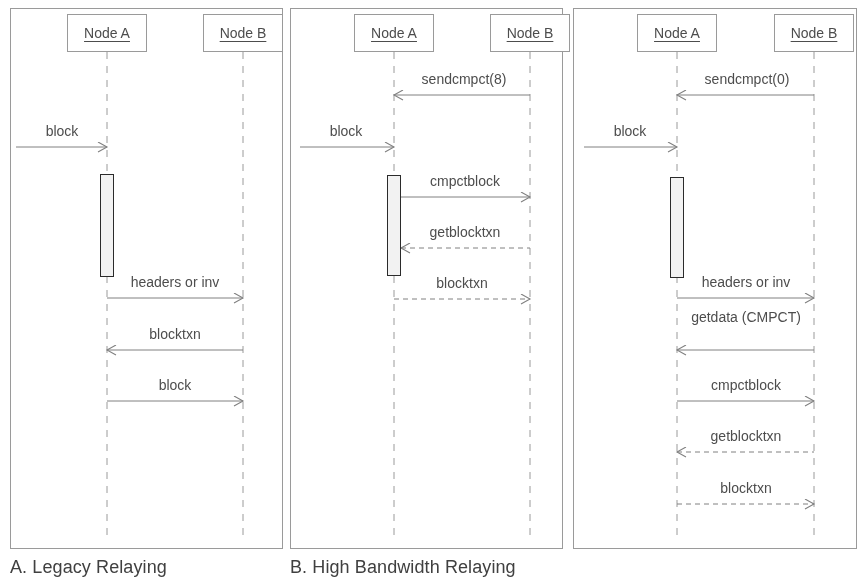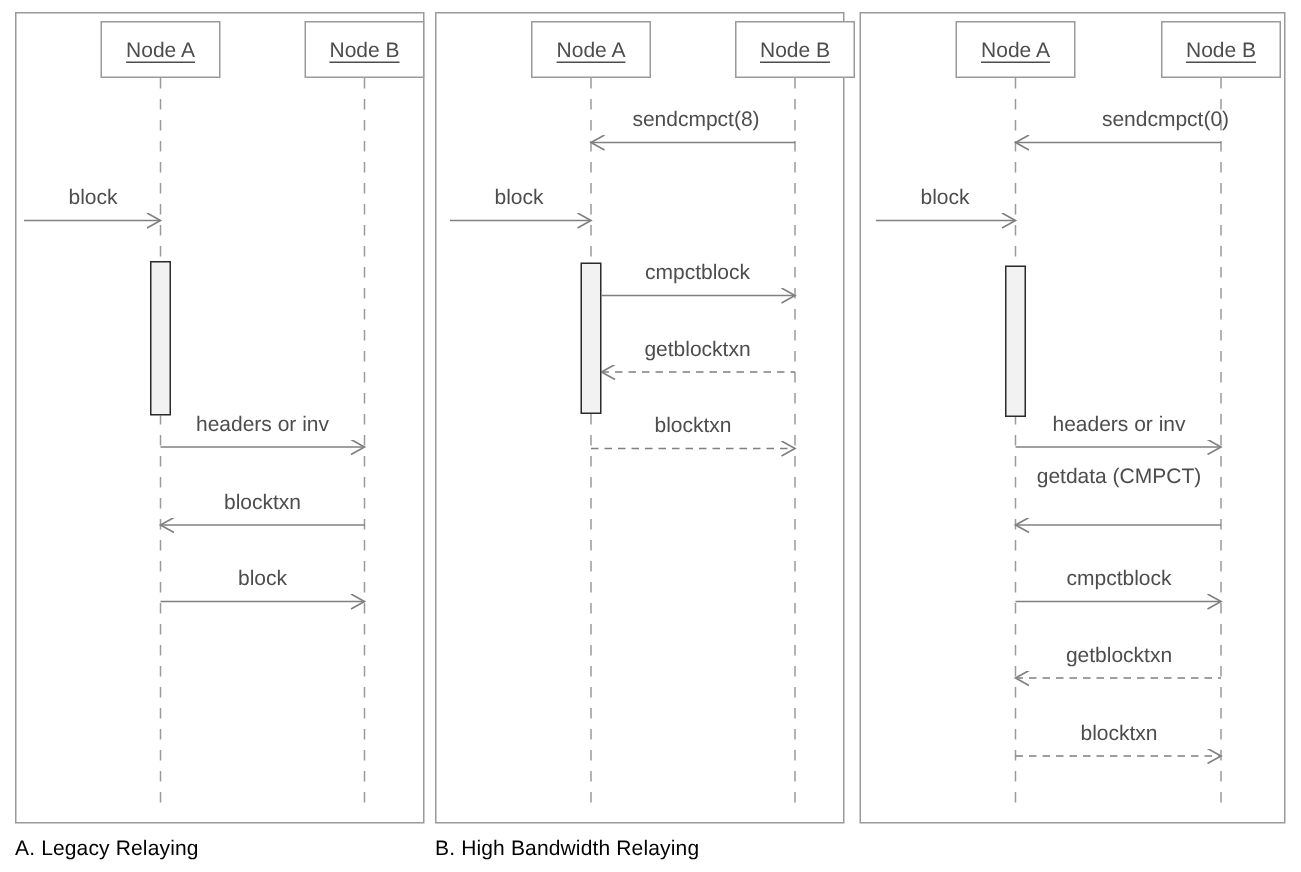--- a/index.html
+++ b/index.html
@@ -22,22 +22,22 @@
     height: 581px;
   }
   .panel {
     position: absolute;
     border: 1px solid #9a9a9a;
     background: #ffffff;
     box-sizing: border-box;
   }
   .panel-caption {
     position: absolute;
-    font-size: 14px;
-    color: #000000;
+    font-size: 18px;
+    color: #404040;
     white-space: nowrap;
     letter-spacing: 0.1px;
   }
   .svg-layer {
     position: absolute;
     left: 0; top: 0;
     width: 867px;
     height: 581px;
     pointer-events: none;
   }
@@ -161,21 +161,21 @@
   <div class="msg-label" style="left:175px; top:274px;">headers or inv</div>
   <div class="msg-label" style="left:175px; top:326px;">blocktxn</div>
   <div class="msg-label" style="left:175px; top:377px;">block</div>
 
   <div class="msg-label" style="left:464px; top:71px;">sendcmpct(8)</div>
   <div class="msg-label" style="left:346px; top:123px;">block</div>
   <div class="msg-label" style="left:465px; top:173px;">cmpctblock</div>
   <div class="msg-label" style="left:465px; top:224px;">getblocktxn</div>
   <div class="msg-label" style="left:462px; top:275px;">blocktxn</div>
 
-  <div class="msg-label" style="left:777px; top:71px;">sendcmpct(0)</div>
+  <div class="msg-label" style="left:747px; top:71px;">sendcmpct(0)</div>
   <div class="msg-label" style="left:630px; top:123px;">block</div>
   <div class="msg-label" style="left:746px; top:274px;">headers or inv</div>
   <div class="msg-label" style="left:746px; top:309px;">getdata (CMPCT)</div>
   <div class="msg-label" style="left:746px; top:377px;">cmpctblock</div>
   <div class="msg-label" style="left:746px; top:428px;">getblocktxn</div>
   <div class="msg-label" style="left:746px; top:480px;">blocktxn</div>
 
   <div class="panel-caption" style="left:10px; top:557px;">A. Legacy Relaying</div>
   <div class="panel-caption" style="left:290px; top:557px;">B. High Bandwidth Relaying</div>
 

